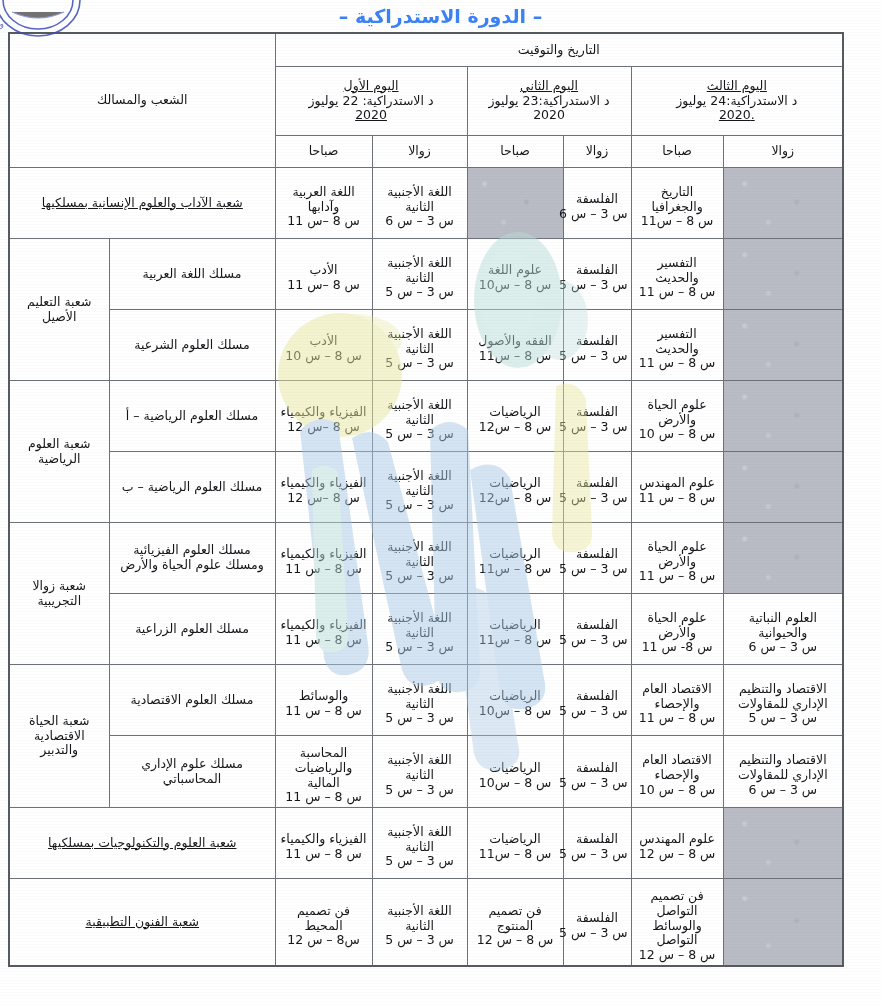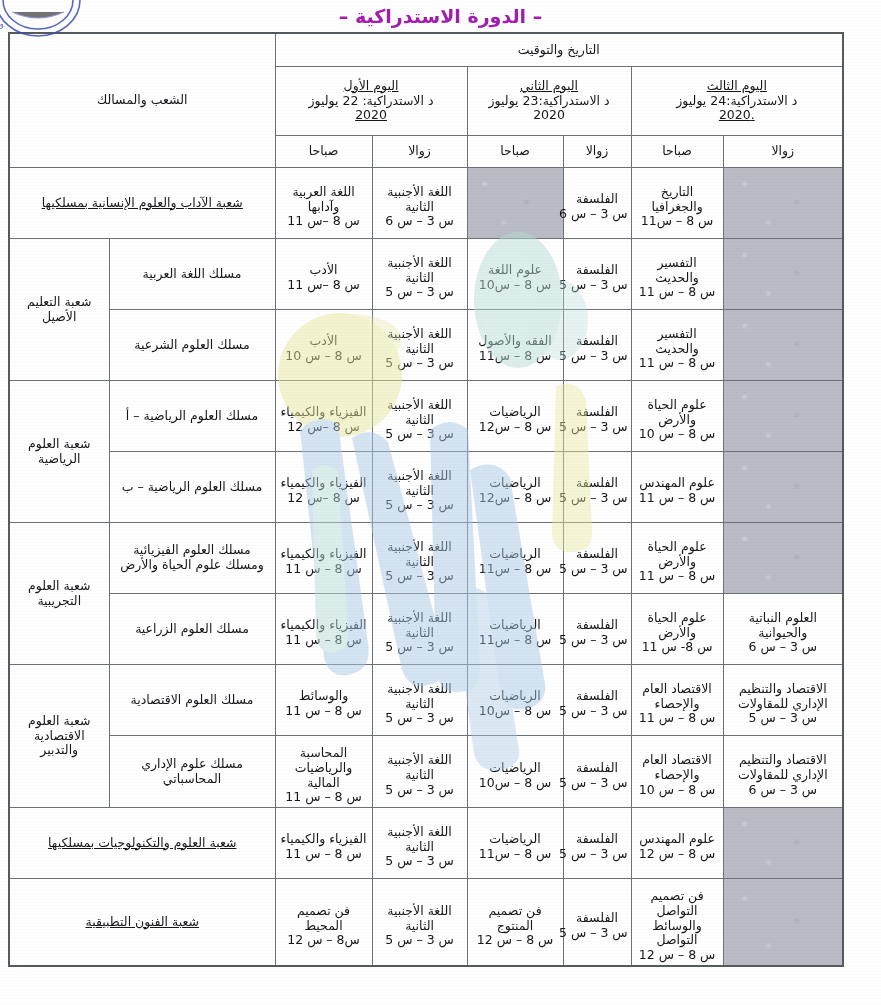--- a/index.html
+++ b/index.html
@@ -33,21 +33,21 @@
   .title-bar{
     position:absolute;
     left:0;top:2px;
     width:881px;height:28px;
     display:flex;align-items:center;justify-content:center;
   }
   .title-bar .t{
     font-size:19px;
     font-weight:700;
     letter-spacing:.2px;
-    color:#a21caf;
+    color:#3b82f6;
     white-space:nowrap;
   }
 
   
   table.sched{
     position:absolute;
     left:8px;top:32px;
     width:741px;
     border-collapse:collapse;
     table-layout:fixed;
@@ -348,21 +348,21 @@
           </td>
           <td class="subj">
             <span class="nm">اللغة الأجنبية الثانية</span>
             <span class="tm">س 3 – س 5</span>
           </td>
           <td class="subj">
             <span class="nm">الفيزياء والكيمياء</span>
             <span class="tm">س 8 – س 11</span>
           </td>
           <td class="track">مسلك العلوم الفيزيائية ومسلك علوم الحياة والأرض</td>
-          <td class="branch" rowspan="2">شعبة العلوم التجريبية</td>
+          <td class="branch" rowspan="2">شعبة زوالا التجريبية</td>
         </tr>
         <tr>
           <td class="subj">
             <span class="nm">العلوم النباتية والحيوانية</span>
             <span class="tm">س 3 – س 6</span>
           </td>
           <td class="subj">
             <span class="nm">علوم الحياة والأرض</span>
             <span class="tm">س 8- س 11</span>
           </td>
@@ -403,21 +403,21 @@
           </td>
           <td class="subj">
             <span class="nm">اللغة الأجنبية الثانية</span>
             <span class="tm">س 3 – س 5</span>
           </td>
           <td class="subj">
             <span class="nm">والوسائط</span>
             <span class="tm">س 8 – س 11</span>
           </td>
           <td class="track">مسلك العلوم الاقتصادية</td>
-          <td class="branch" rowspan="2">شعبة العلوم الاقتصادية والتدبير</td>
+          <td class="branch" rowspan="2">شعبة الحياة الاقتصادية والتدبير</td>
         </tr>
         <tr>
           <td class="subj">
             <span class="nm">الاقتصاد والتنظيم الإداري للمقاولات</span>
             <span class="tm">س 3 – س 6</span>
           </td>
           <td class="subj">
             <span class="nm">الاقتصاد العام والإحصاء</span>
             <span class="tm">س 8 – س 10</span>
           </td>

